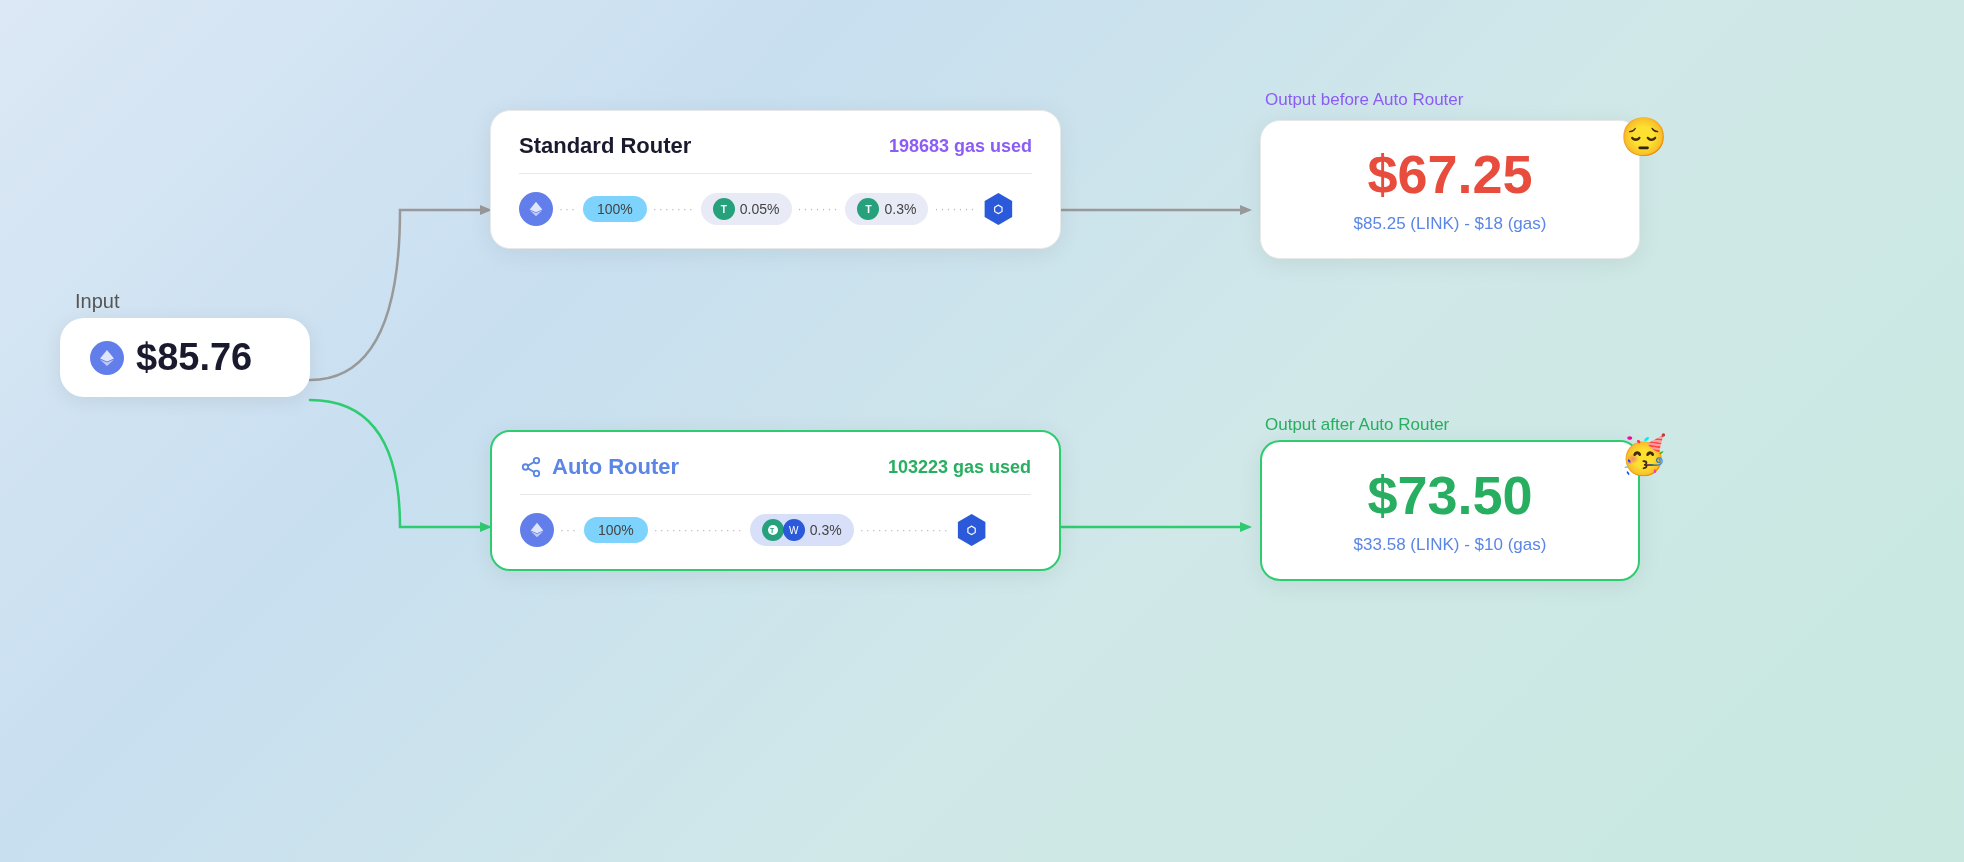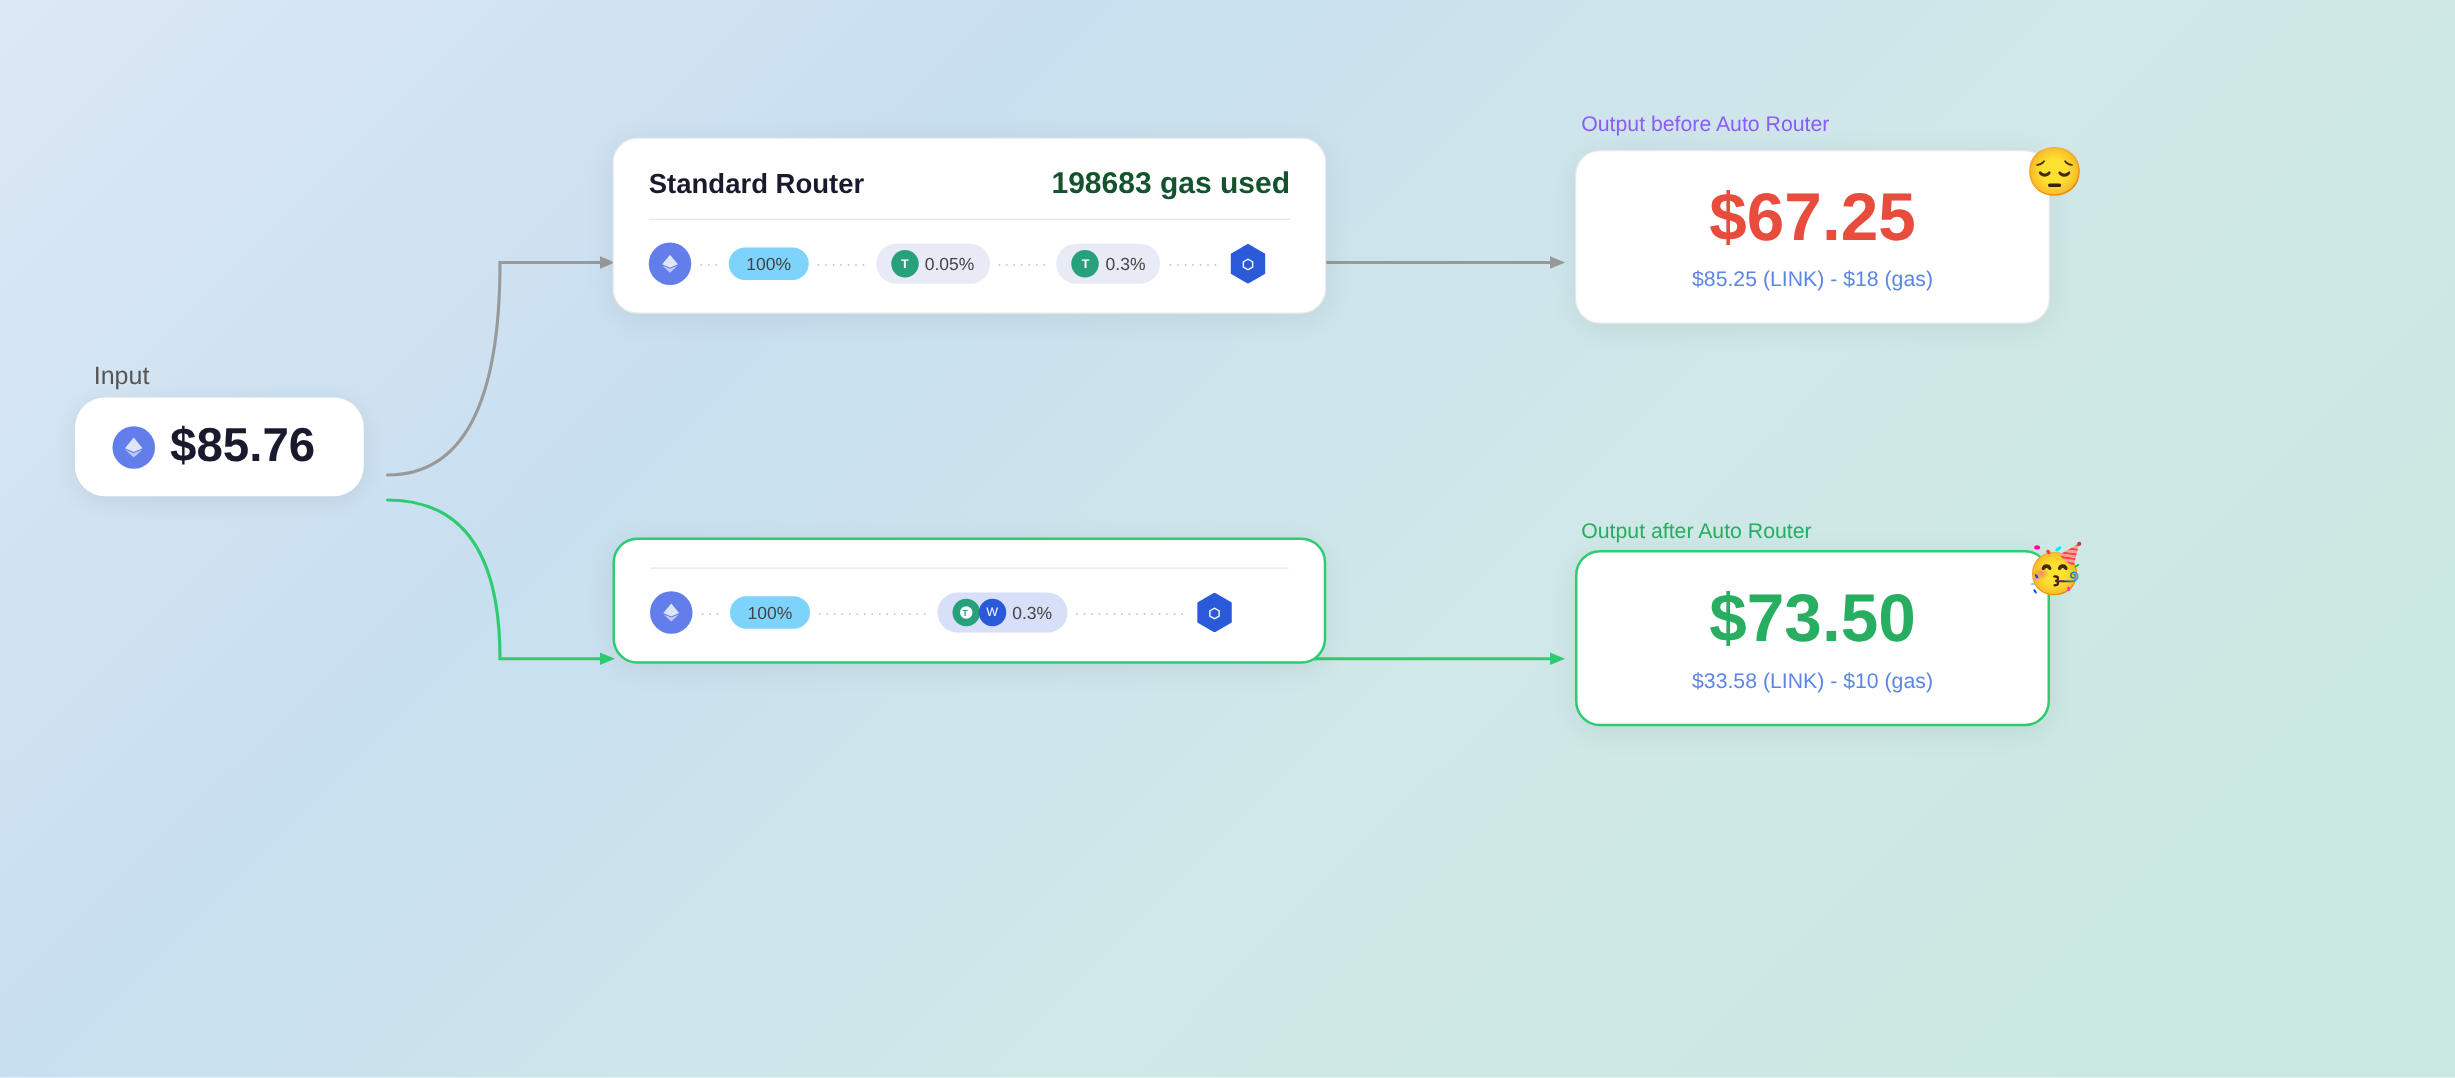--- a/index.html
+++ b/index.html
@@ -33,21 +33,21 @@
       position: absolute;
       top: 318px;
       left: 60px;
       background: white;
       border-radius: 24px;
       padding: 18px 30px;
       display: flex;
       align-items: center;
       gap: 12px;
       box-shadow: 0 4px 20px rgba(0,0,0,0.08);
-      width: 231px;
+      width: 250px;
     }
 
     .eth-icon {
       width: 36px;
       height: 36px;
       background: #627eea;
       border-radius: 50%;
       display: flex;
       align-items: center;
       justify-content: center;
@@ -100,23 +100,23 @@
     .router-name-auto {
       font-size: 22px;
       font-weight: 700;
       color: #5b86e5;
       display: flex;
       align-items: center;
       gap: 10px;
     }
 
     .gas-used-standard {
-      font-size: 24px;
+      font-size: 18px;
       font-weight: 600;
-      color: #14532d;
+      color: #8b5cf6;
     }
 
     .gas-used-auto {
       font-size: 18px;
       font-weight: 600;
       color: #27ae60;
     }
 
     .route-divider {
       height: 1px;
@@ -334,20 +334,34 @@
       </div>
       <span class="dots">·······</span>
 
       <div style="width:32px;height:32px;background:#2a5ada;clip-path:polygon(50% 0%,93% 25%,93% 75%,50% 100%,7% 75%,7% 25%);display:flex;align-items:center;justify-content:center;">
         <span style="color:white;font-size:11px;font-weight:bold;">⬡</span>
       </div>
     </div>
   </div>
 
   <div class="router-box auto">
+    <div class="router-box-header">
+      <span class="router-name-auto">
+
+        <svg width="22" height="22" viewBox="0 0 24 24" fill="none">
+          <circle cx="18" cy="5" r="3" stroke="#5b86e5" stroke-width="2"></circle>
+          <circle cx="6" cy="12" r="3" stroke="#5b86e5" stroke-width="2"></circle>
+          <circle cx="18" cy="19" r="3" stroke="#5b86e5" stroke-width="2"></circle>
+          <line x1="8.59" y1="13.51" x2="15.42" y2="17.49" stroke="#5b86e5" stroke-width="2"></line>
+          <line x1="15.41" y1="6.51" x2="8.59" y2="10.49" stroke="#5b86e5" stroke-width="2"></line>
+        </svg>
+        <span>Auto Router</span>
+      </span>
+      <span class="gas-used-auto">103223 gas used</span>
+    </div>
     <div class="route-divider"></div>
     <div class="route-path">
 
       <div class="coin-icon coin-eth">
         <svg width="18" height="18" viewBox="0 0 20 20" fill="none">
           <path d="M10 2L3 10.5L10 13.5L17 10.5L10 2Z" fill="white" opacity="0.8"></path>
           <path d="M10 14.5L3 11.5L10 18L17 11.5L10 14.5Z" fill="white" opacity="0.6"></path>
         </svg>
       </div>
       <span class="dots">···</span>

